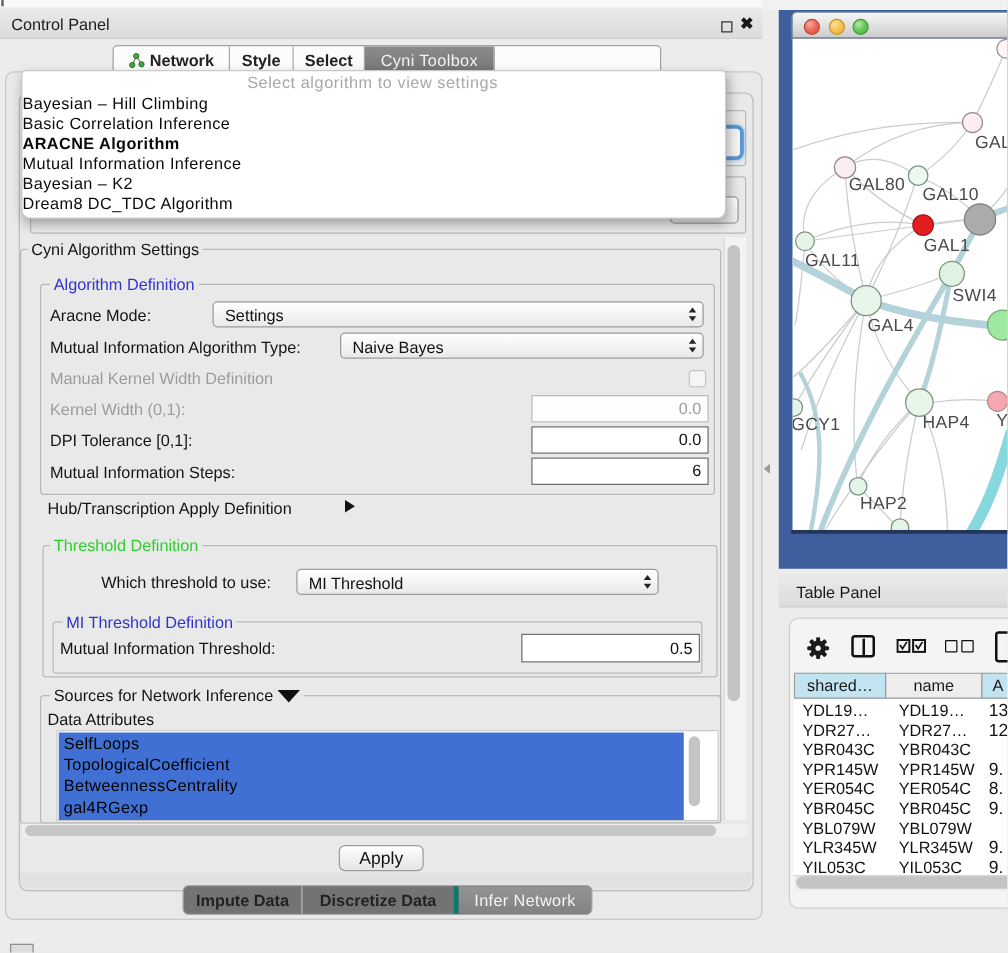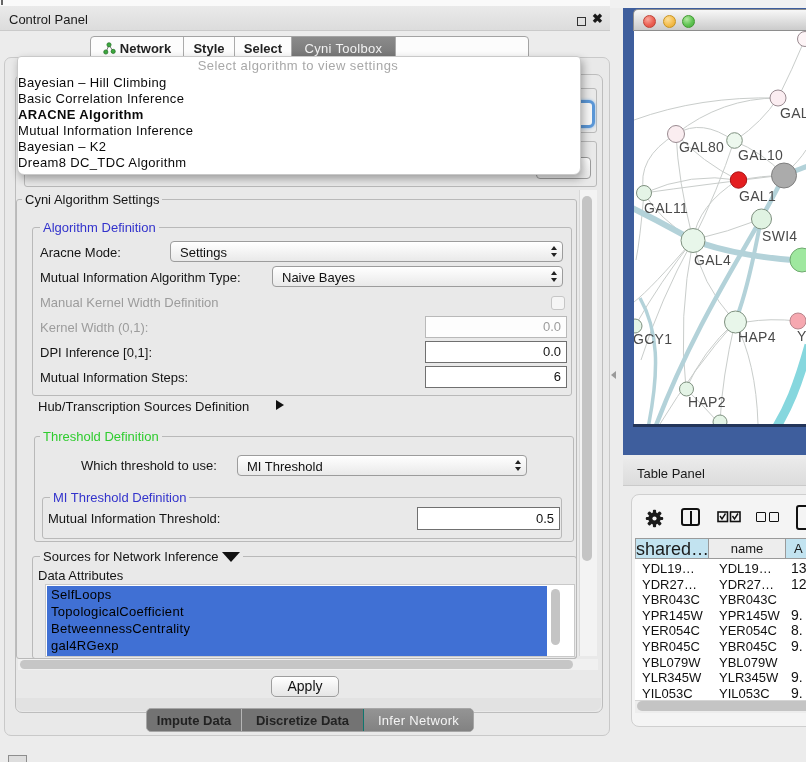--- a/index.html
+++ b/index.html
@@ -66,27 +66,27 @@
 <div class="abs combo" style="left:272px;top:266px;width:291px;height:21px;line-height:21px;padding-left:9px;box-sizing:border-box">Naive Bayes</div>
 <div class="abs cudn" style="left:551px;top:271px;border-bottom:4px solid #222"></div>
 <div class="abs cudn" style="left:551px;top:278px;border-top:4px solid #222"></div>
 
 <div class="abs lbl dis" style="left:40px;top:295px">Manual Kernel Width Definition</div>
 <div class="abs" style="left:551px;top:296px;width:12px;height:12px;border:1px solid #C6C6C6;border-radius:3px;background:#F5F5F5"></div>
 
 <div class="abs lbl dis" style="left:40px;top:320px">Kernel Width (0,1):</div>
 <div class="abs fieldd" style="left:425px;top:316px;width:142px;height:22px;line-height:20px">0.0</div>
 
-<div class="abs lbl" style="left:40px;top:345px">DPI Inference [0,1]:</div>
+<div class="abs lbl" style="left:40px;top:345px">DPI Tolerance [0,1]:</div>
 <div class="abs field" style="left:425px;top:341px;width:142px;height:22px;line-height:20px">0.0</div>
 
 <div class="abs lbl" style="left:40px;top:370px">Mutual Information Steps:</div>
 <div class="abs field" style="left:425px;top:366px;width:142px;height:22px;line-height:20px">6</div>
 
-<div class="abs t13" style="left:38px;top:399px">Hub/Transcription Sources Definition</div>
+<div class="abs t13" style="left:38px;top:399px">Hub/Transcription Apply Definition</div>
 <div class="abs" style="left:276px;top:400px;width:0;height:0;border-top:5.5px solid transparent;border-bottom:5.5px solid transparent;border-left:8px solid #111"></div>
 
 <div class="abs grp" style="left:34px;top:436px;width:538px;height:104px"></div>
 <div class="abs gt" style="left:40px;top:430px;color:#2FCC2F">Threshold Definition</div>
 
 <div class="abs lbl" style="left:81px;top:458px">Which threshold to use:</div>
 <div class="abs combo" style="left:237px;top:455px;width:290px;height:21px;line-height:21px;padding-left:9px;box-sizing:border-box">MI Threshold</div>
 <div class="abs cudn" style="left:515px;top:460px;border-bottom:4px solid #222"></div>
 <div class="abs cudn" style="left:515px;top:467px;border-top:4px solid #222"></div>
 
@@ -108,21 +108,21 @@
 <div class="abs" style="left:579px;top:190px;width:17px;height:466px;background:#F3F3F3;border-left:1px solid #D8D8D8"></div>
 <div class="abs" style="left:582px;top:196px;width:10px;height:365px;background:#C4C4C4;border-radius:5px"></div>
 <div class="abs" style="left:18px;top:659px;width:580px;height:11px;background:#F0F0F0"></div>
 <div class="abs" style="left:20px;top:660px;width:553px;height:9px;background:#C6C6C6;border-radius:4.5px"></div>
 
 <div class="abs" style="left:271px;top:676px;width:66px;height:19px;border:1px solid #9E9E9E;border-radius:5px;background:linear-gradient(#FFFFFF,#EFEFEF 60%,#E6E6E6);font-size:14px;color:#111;text-align:center;line-height:18px">Apply</div>
 
 <div class="abs" style="left:16px;top:698px;width:585px;height:13px;background:#E2E2E2;border-radius:0 0 7px 7px"></div>
 <div class="abs" style="left:146px;top:708px;width:326px;height:22px;background:#737373;border:1px solid #A6A6A6;border-radius:5px;display:flex;overflow:hidden">
   <div class="seg" style="width:94px;border-right:1px solid #B5B5B5">Impute Data</div>
-  <div class="seg" style="width:121px;border-right:1px solid #0f766e">Discretize Data</div>
+  <div class="seg" style="width:121px;border-right:4px solid #0f766e">Discretize Data</div>
   <div class="seg" style="flex:1;background:linear-gradient(#949494,#828282);color:#F4F4F4;font-weight:400;letter-spacing:0.3px">Infer Network</div>
 </div>
 
 <div class="abs" style="left:8px;top:755px;width:17px;height:12px;border:1.5px solid #8E8E8E;background:#DedEDE"></div>
 
 <div class="abs" style="left:17px;top:56px;width:562px;height:117px;background:#FFF;border:1px solid #C9C9C9;border-radius:4px 4px 7px 7px;box-shadow:2px 4px 9px rgba(0,0,0,0.32)"></div>
 <div class="abs" style="left:17px;top:58px;width:562px;text-align:center;font-size:13px;color:#A8A8A8;letter-spacing:0.45px">Select algorithm to view settings</div>
 <div class="abs" style="left:18px;top:75px;font-size:13px;color:#0A0A0A;line-height:16px;white-space:nowrap;letter-spacing:0.35px">Bayesian – Hill Climbing<br>Basic Correlation Inference<br><b>ARACNE Algorithm</b><br>Mutual Information Inference<br>Bayesian – K2<br>Dream8 DC_TDC Algorithm</div>
 
 <div class="abs" style="left:610px;top:0;width:196px;height:8px;background:#F1F1F1"></div>
@@ -236,21 +236,21 @@
   <rect x="1" y="1" width="9.5" height="9.5" fill="none" stroke="#111" stroke-width="1.6"></rect>
   <rect x="13.5" y="1" width="9.5" height="9.5" fill="none" stroke="#111" stroke-width="1.6"></rect>
   <path d="M3,5 L5,8 L8.5,2.5" fill="none" stroke="#111" stroke-width="1.4"></path>
   <path d="M15.5,5 L17.5,8 L21,2.5" fill="none" stroke="#111" stroke-width="1.4"></path>
 </svg>
 <div class="abs" style="left:756px;top:512px;width:8px;height:8px;border:1.6px solid #111;border-radius:1px"></div>
 <div class="abs" style="left:768.5px;top:512px;width:8px;height:8px;border:1.6px solid #111;border-radius:1px"></div>
 <div class="abs" style="left:796px;top:505px;width:14px;height:21px;border:2.5px solid #111;border-radius:3px;background:#F4F4F4"></div>
 
 <div class="abs" style="left:635px;top:538px;width:171px;height:175px;background:#FFF;overflow:hidden">
-  <div style="position:absolute;left:0;top:0;width:74px;height:21px;background:#C2E3F0;border:1px solid #9A9A9A;box-sizing:border-box;font-size:18px;color:#1A1A1A;text-align:center;line-height:20px">shared…</div>
+  <div style="position:absolute;left:0;top:0;width:74px;height:21px;background:#C2E3F0;border:1px solid #9A9A9A;box-sizing:border-box;font-size:13px;color:#1A1A1A;text-align:center;line-height:20px">shared…</div>
   <div style="position:absolute;left:73px;top:0;width:78px;height:21px;background:#EDEDED;border:1px solid #9A9A9A;box-sizing:border-box;font-size:13px;color:#1A1A1A;text-align:center;line-height:20px">name</div>
   <div style="position:absolute;left:150px;top:0;width:40px;height:21px;background:#C2E3F0;border:1px solid #9A9A9A;box-sizing:border-box;font-size:13px;color:#1A1A1A;padding-left:8px;line-height:20px">A</div>
   <div style="position:absolute;left:7px;top:23px;font-size:13px;color:#111;line-height:15.6px">YDL19…<br>YDR27…<br>YBR043C<br>YPR145W<br>YER054C<br>YBR045C<br>YBL079W<br>YLR345W<br>YIL053C</div>
   <div style="position:absolute;left:84px;top:23px;font-size:13px;color:#111;line-height:15.6px">YDL19…<br>YDR27…<br>YBR043C<br>YPR145W<br>YER054C<br>YBR045C<br>YBL079W<br>YLR345W<br>YIL053C</div>
   <div style="position:absolute;left:156px;top:23px;font-size:14px;color:#111;line-height:15.6px">13<br>12<br><br>9.<br>8.<br>9.<br><br>9.<br>9.</div>
   <div style="position:absolute;left:0;top:162px;width:171px;height:13px;background:#EDEDED;border-top:1px solid #D5D5D5"></div>
   <div style="position:absolute;left:2px;top:163px;width:180px;height:10px;background:#C4C4C4;border-radius:5px"></div>
 </div>
 
 </body></html>

